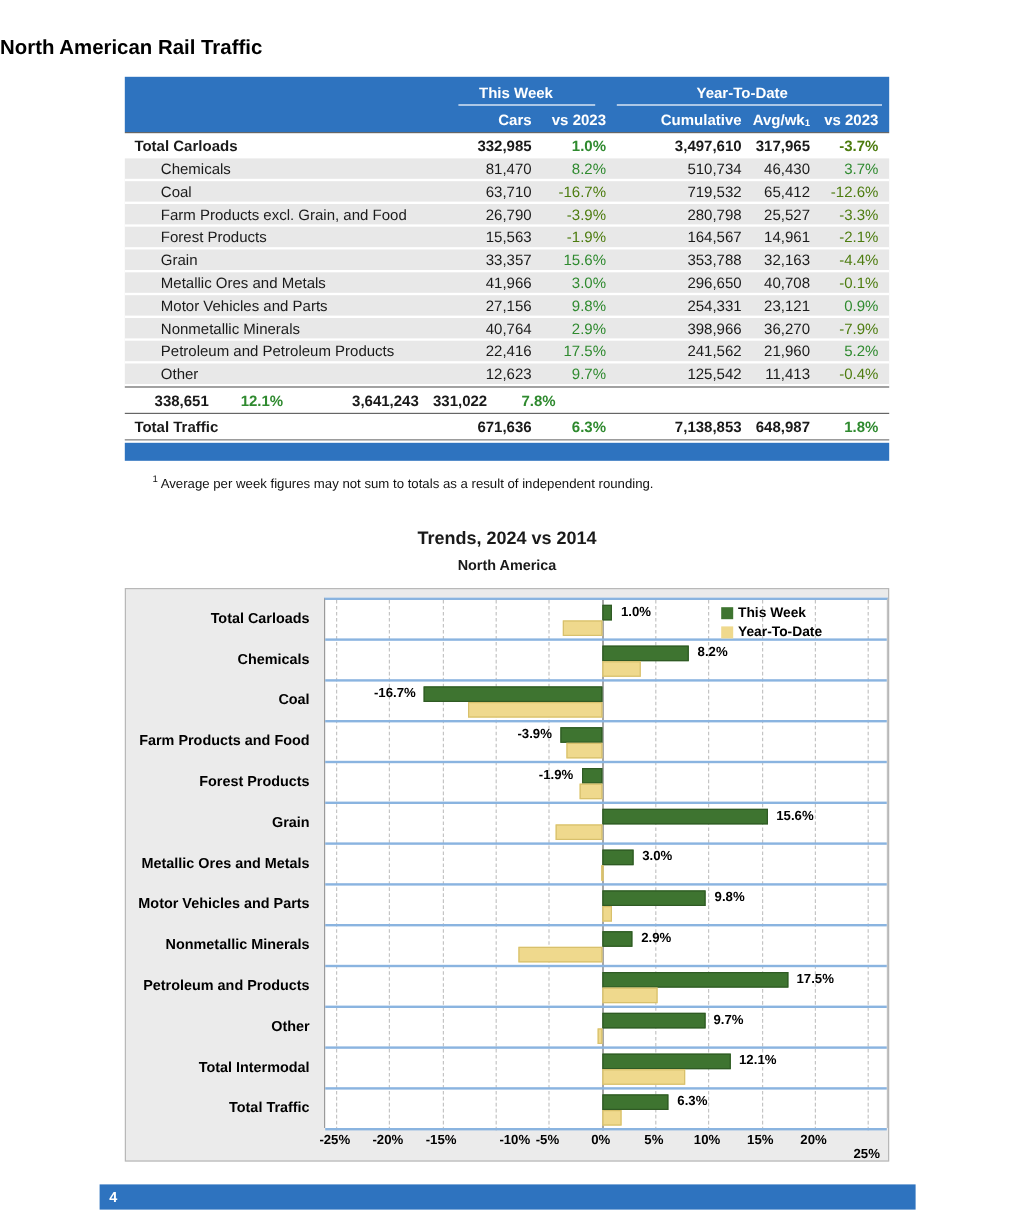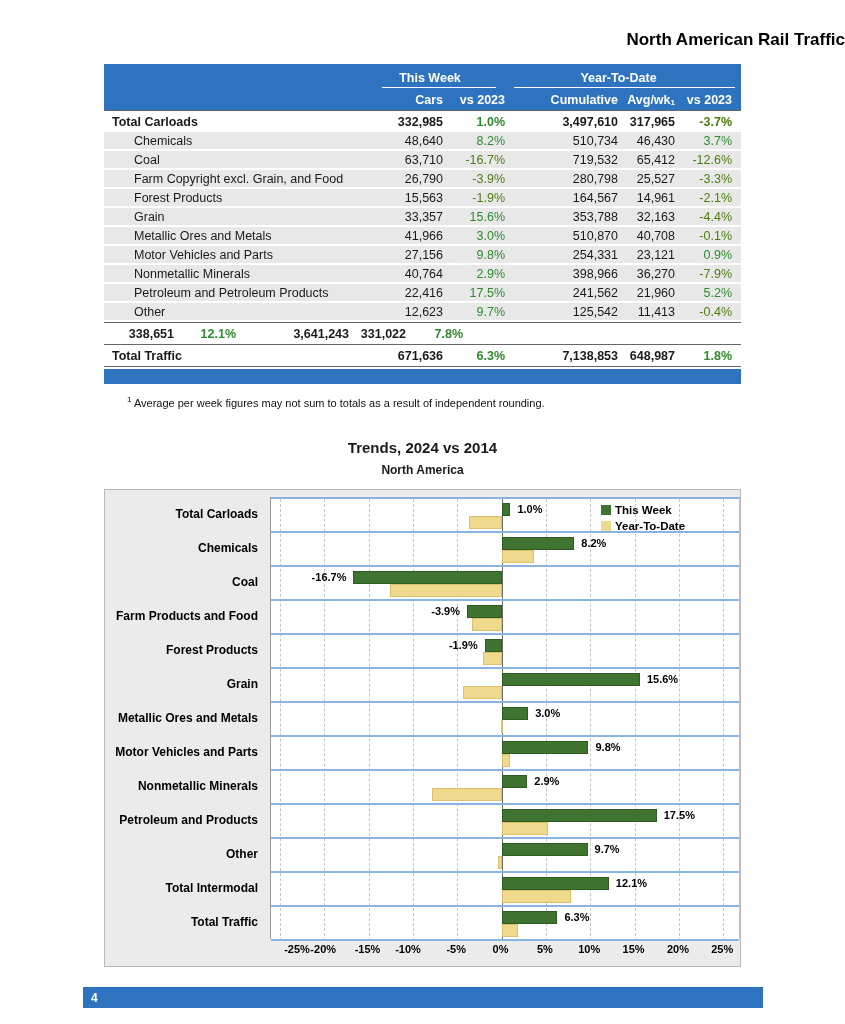--- a/index.html
+++ b/index.html
@@ -7,21 +7,21 @@
   body {
     width:845px; height:1024px;
     font-family:"Liberation Sans", sans-serif;
     color:#1a1a1a;
     position:relative;
     overflow:hidden;
   }
   .page { position:relative; width:845px; height:1024px; }
 
   
-  .doc-title { margin-top:30px; text-align:right; font-size:17px; font-weight:bold; color:#000; }
+  .doc-title { margin-top:30px; text-align:left; font-size:17px; font-weight:bold; color:#000; }
   .doc-subtitle { margin-top:4px; text-align:center; font-size:12.5px; font-weight:bold; color:#000; }
 
   
   .rail-table { width:637px; margin:14px auto 0 auto; font-size:12.5px; }
   .thead { background:#2e73bf; color:#fff; font-weight:bold; }
   .thead-row { display:flex; }
   .hcell { display:flex; align-items:flex-end; justify-content:flex-end; }
   .grow1 { height:24px; padding-top:3px; }
   .grow2 { height:22px; padding-bottom:3px; }
   .c-label { flex:1; justify-content:flex-start; }
@@ -123,36 +123,36 @@
         <div class="trow total">
           <div class="cell c-label">Total Carloads</div>
           <div class="cell c-cars">332,985</div>
           <div class="cell c-tw pos">1.0%</div>
           <div class="cell c-cum">3,497,610</div>
           <div class="cell c-avg">317,965</div>
           <div class="cell c-ytd neg">-3.7%</div>
         </div>
         <div class="trow sub">
           <div class="cell c-label">Chemicals</div>
-          <div class="cell c-cars">48,640</div>
+          <div class="cell c-cars">81,470</div>
           <div class="cell c-tw pos">8.2%</div>
           <div class="cell c-cum">510,734</div>
           <div class="cell c-avg">46,430</div>
           <div class="cell c-ytd pos">3.7%</div>
         </div>
         <div class="trow sub">
           <div class="cell c-label">Coal</div>
           <div class="cell c-cars">63,710</div>
           <div class="cell c-tw neg">-16.7%</div>
           <div class="cell c-cum">719,532</div>
           <div class="cell c-avg">65,412</div>
           <div class="cell c-ytd neg">-12.6%</div>
         </div>
         <div class="trow sub">
-          <div class="cell c-label">Farm Copyright excl. Grain, and Food</div>
+          <div class="cell c-label">Farm Products excl. Grain, and Food</div>
           <div class="cell c-cars">26,790</div>
           <div class="cell c-tw neg">-3.9%</div>
           <div class="cell c-cum">280,798</div>
           <div class="cell c-avg">25,527</div>
           <div class="cell c-ytd neg">-3.3%</div>
         </div>
         <div class="trow sub">
           <div class="cell c-label">Forest Products</div>
           <div class="cell c-cars">15,563</div>
           <div class="cell c-tw neg">-1.9%</div>
@@ -165,21 +165,21 @@
           <div class="cell c-cars">33,357</div>
           <div class="cell c-tw pos">15.6%</div>
           <div class="cell c-cum">353,788</div>
           <div class="cell c-avg">32,163</div>
           <div class="cell c-ytd neg">-4.4%</div>
         </div>
         <div class="trow sub">
           <div class="cell c-label">Metallic Ores and Metals</div>
           <div class="cell c-cars">41,966</div>
           <div class="cell c-tw pos">3.0%</div>
-          <div class="cell c-cum">510,870</div>
+          <div class="cell c-cum">296,650</div>
           <div class="cell c-avg">40,708</div>
           <div class="cell c-ytd neg">-0.1%</div>
         </div>
         <div class="trow sub">
           <div class="cell c-label">Motor Vehicles and Parts</div>
           <div class="cell c-cars">27,156</div>
           <div class="cell c-tw pos">9.8%</div>
           <div class="cell c-cum">254,331</div>
           <div class="cell c-avg">23,121</div>
           <div class="cell c-ytd pos">0.9%</div>
@@ -318,31 +318,31 @@
             <span class="legend-swatch" style="background: rgb(62, 116, 48);"></span>
             <span class="legend-text">This Week</span>
           </div>
           <div class="legend-item">
             <span class="legend-swatch" style="background: rgb(239, 217, 141);"></span>
             <span class="legend-text">Year-To-Date</span>
           </div>
         </div>
       </div>
     <div class="ticks">
-        <span class="tick-label" style="left: 27px;">-25%</span>
+        <span class="tick-label" style="left: 9px;">-25%</span>
         <span class="tick-label" style="left: 53.2075px;">-20%</span>
         <span class="tick-label" style="left: 97.5472px;">-15%</span>
-        <span class="tick-label" style="left: 138px;">-10%</span>
+        <span class="tick-label" style="left: 159px;">-10%</span>
         <span class="tick-label" style="left: 186.226px;">-5%</span>
         <span class="tick-label" style="left: 230.566px;">0%</span>
         <span class="tick-label" style="left: 274.906px;">5%</span>
         <span class="tick-label" style="left: 319.245px;">10%</span>
         <span class="tick-label" style="left: 363.585px;">15%</span>
         <span class="tick-label" style="left: 407.925px;">20%</span>
-        <span class="tick-label" style="left: 452.264px;">25%</span>
+        <span class="tick-label" style="left: 452.264px; margin-top: 12px;">25%</span>
       </div>
   </div>
 
   <div class="footer-bar">
     <span>4</span>
   </div>
 
 </div>
 
 </body></html>

